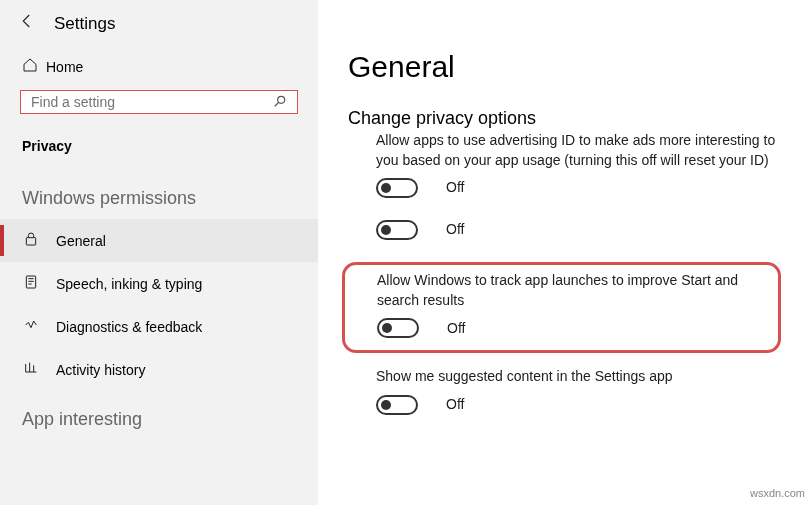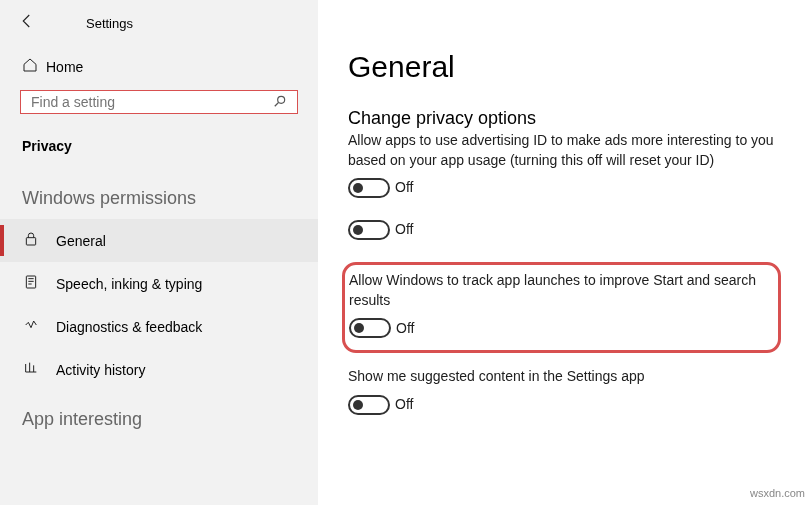--- a/index.html
+++ b/index.html
@@ -1,39 +1,39 @@
 <!DOCTYPE html>
 <html><head>
   <meta charset="utf-8">
   <style>
     * { margin: 0; padding: 0; box-sizing: border-box; font-family: "Segoe UI", Arial, sans-serif; }
     body { width: 811px; height: 505px; overflow: hidden; background: #fff; display: flex; }
     .sidebar { width: 318px; background: #f2f2f2; height: 100%; padding-top: 0; }
     .topbar { display: flex; align-items: center; padding: 12px 18px 12px 18px; gap: 18px; }
     .back-btn { font-size: 18px; cursor: pointer; }
-    .title { font-size: 13px; margin-left: 32px; }
+    .title { font-size: 17px; }
     .home-row { display: flex; align-items: center; gap: 8px; padding: 10px 22px; cursor: pointer; }
     .home-row span.icon { font-size: 15px; }
     .home-row span.lbl { font-size: 14px; }
     .search-wrap { margin: 4px 20px 14px 20px; }
     .search-box { border: 1.5px solid #d85050; background: #fff; display: flex; align-items: center; height: 24px; padding: 0 10px; }
     .search-input { flex: 1; border: none; outline: none; font-size: 14px; background: transparent; }
     .search-icon { font-size: 13px; color: #555; transform: scaleX(-1); }
     .cat-title { padding: 10px 22px 16px 22px; font-size: 14px; font-weight: 600; }
     .section-label { padding: 18px 22px 10px 22px; font-size: 18px; color: #666; }
     .nav-item { display: flex; align-items: center; gap: 16px; padding: 12px 22px; cursor: pointer; font-size: 14px; position: relative; }
     .nav-item.selected::before { content: ""; position: absolute; left: 0; top: 6px; bottom: 6px; width: 4px; background: #c33333; }
     .nav-item.selected { background: #e8e8e8; }
     .nav-item .icon { width: 18px; text-align: center; font-size: 15px; }
     .main { flex: 1; padding: 50px 30px 10px 30px; overflow: hidden; position: relative; }
     .h1 { font-size: 30px; font-weight: 500; margin-bottom: 24px; }
     .h2 { font-size: 18px; font-weight: 500; margin-bottom: 2px; }
-    .opt { margin-bottom: 22px; font-size: 14px; color: #202020; line-height: 1.4; }
+    .opt { margin-bottom: 22px; font-size: 14px; color: #202020; line-height: 1.4; margin-left: 28px; }
     .opt .desc { margin-bottom: 8px; }
-    .toggle-row { display: flex; align-items: center; gap: 5px; }
+    .toggle-row { display: flex; align-items: center; gap: 28px; }
     .toggle { width: 42px; height: 20px; border: 2px solid #333; border-radius: 12px; position: relative; cursor: pointer; background: #fff; }
     .toggle .knob { width: 10px; height: 10px; background: #333; border-radius: 50%; position: absolute; left: 3px; top: 3px; }
     .toggle-label { font-size: 14px; }
     .hl-box { border: 3px solid #d85050; border-radius: 14px; padding: 6px 16px 12px 4px; margin-left: -6px; margin-bottom: 14px; }
     .watermark { position: absolute; right: 6px; bottom: 6px; font-size: 11px; color: #888; }
   </style>
 </head>
 <body>
 
 <div class="sidebar">

